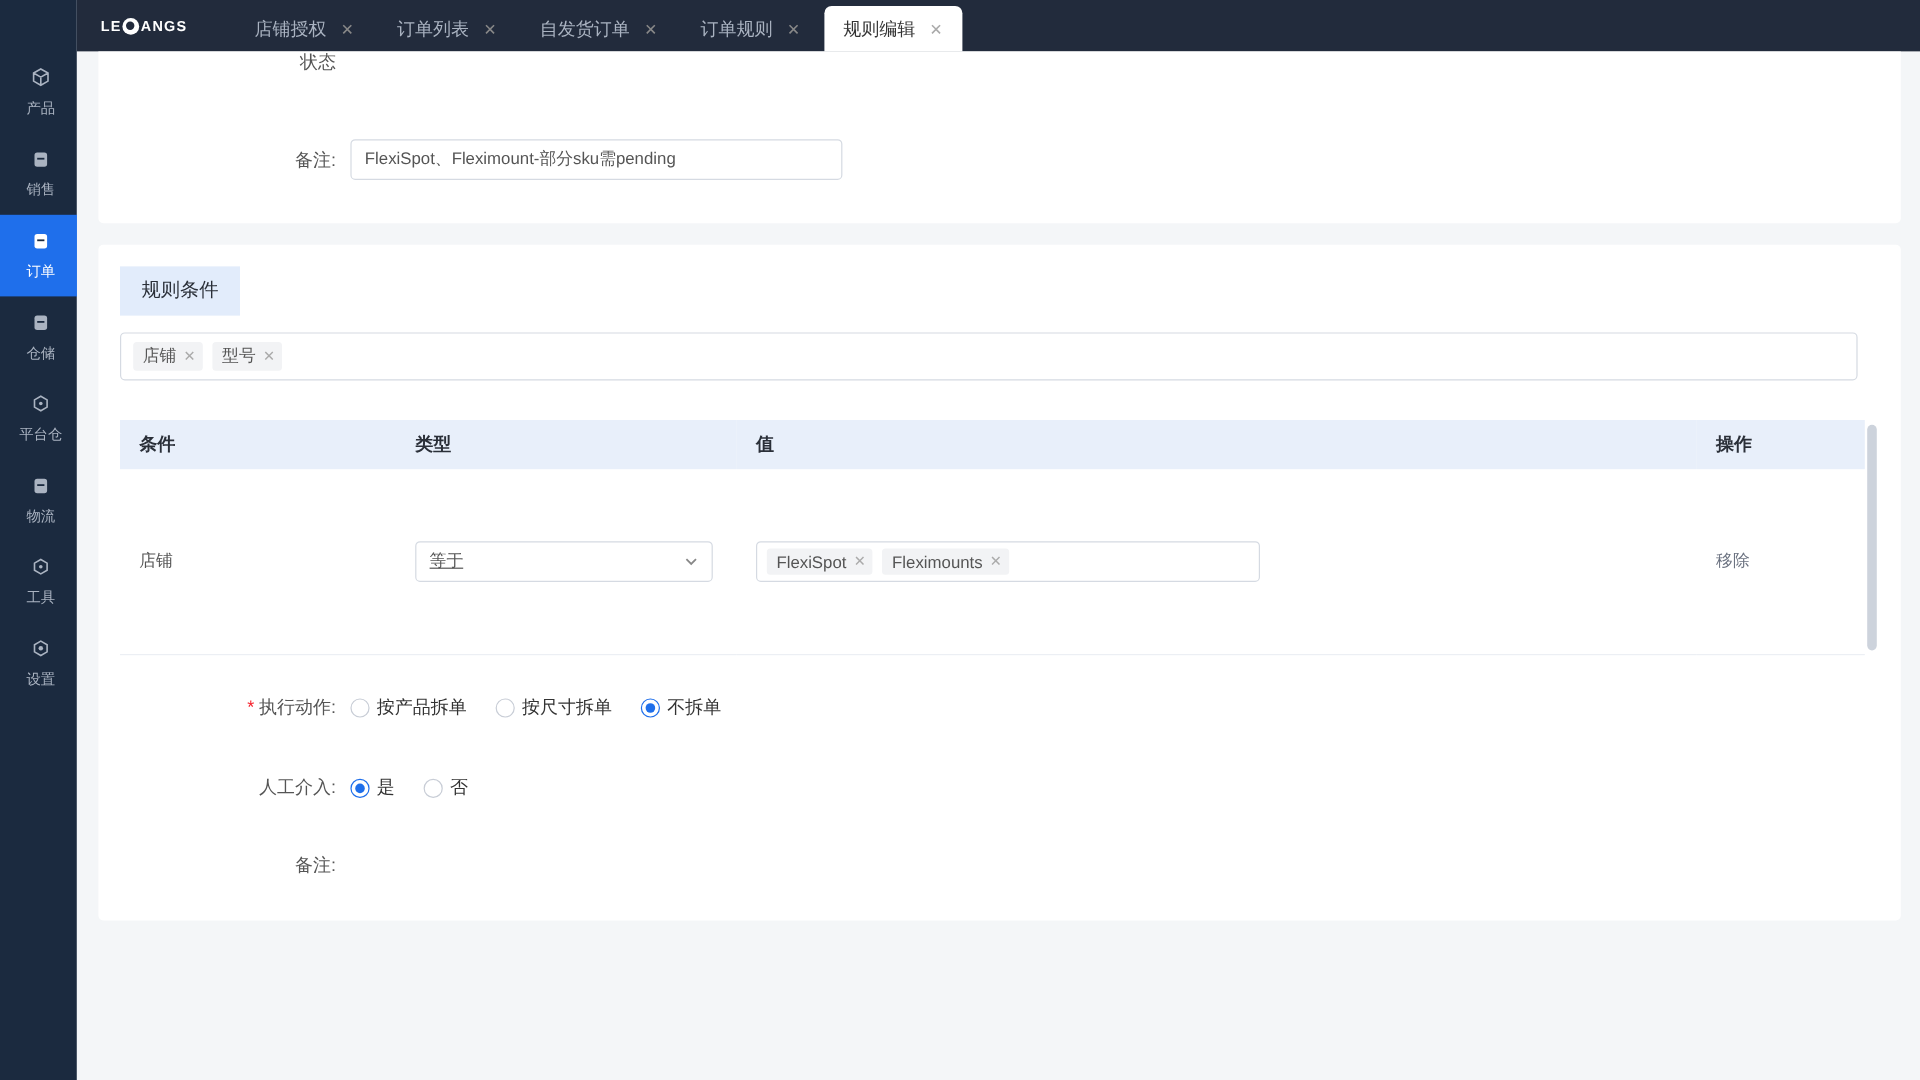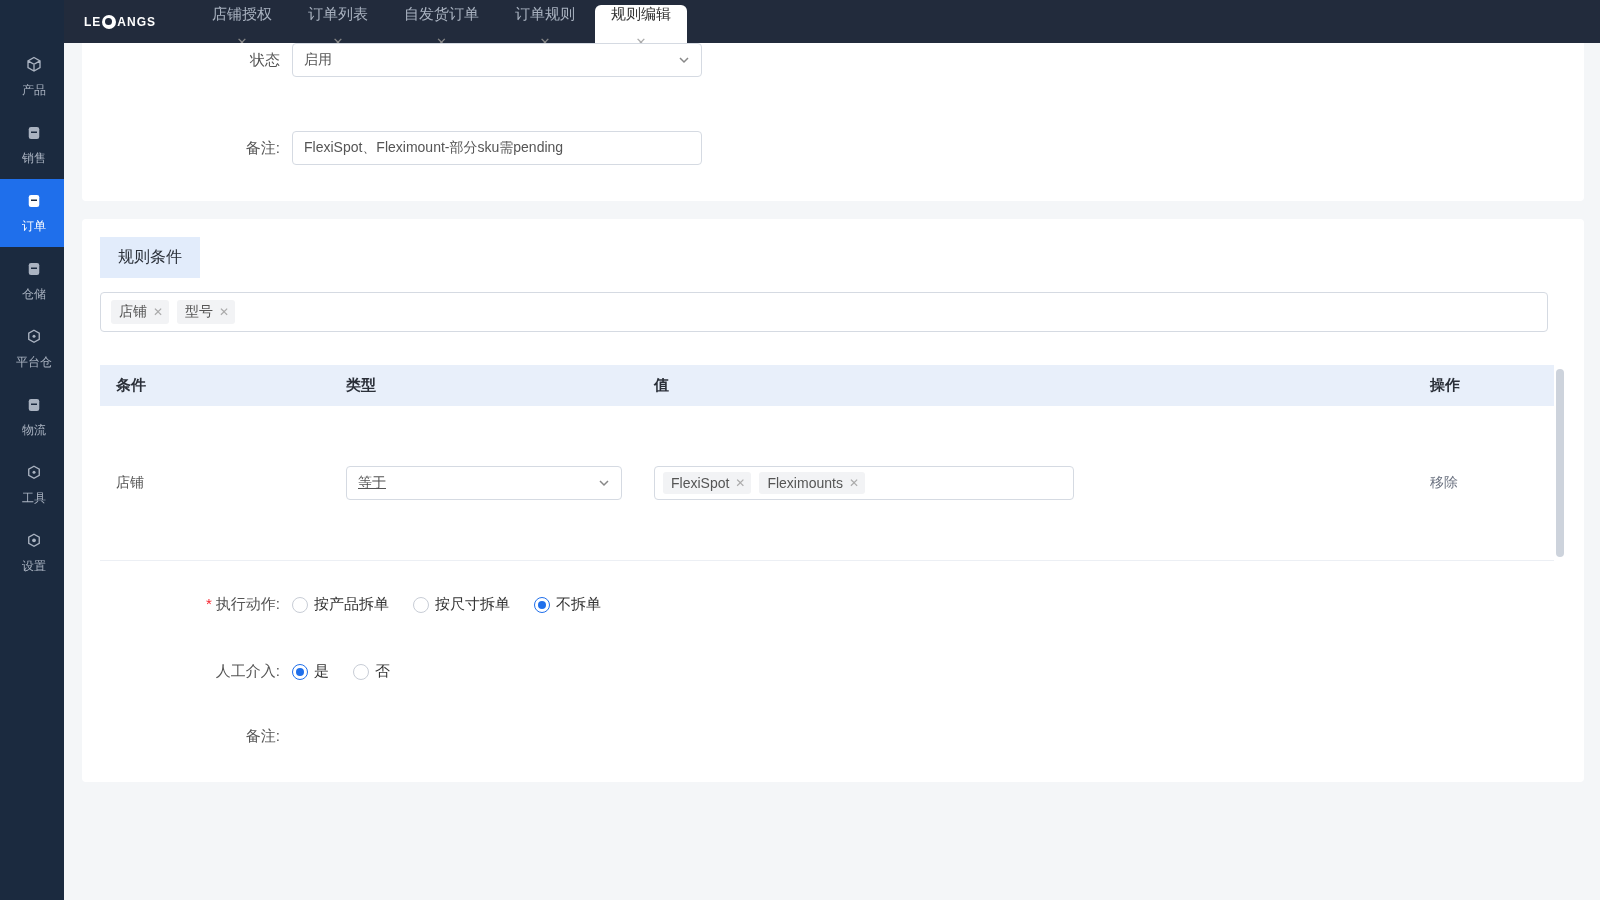--- a/index.html
+++ b/index.html
@@ -79,21 +79,20 @@
     .tab {
       height: 38px;
       padding: 0 16px;
       display: flex;
       align-items: center;
       gap: 12px;
       color: #aab3c1;
       cursor: pointer;
       border-radius: 6px 6px 0 0;
       font-size: 15px;
-      flex-direction: column;
     }
     .tab.active { background: #fff; color: #333; }
     .tab-close {
       font-size: 13px;
       color: #888;
       cursor: pointer;
       line-height: 1;
     }
     .tab.active .tab-close { color: #aaa; }
     
@@ -216,21 +215,21 @@
     .cond-table thead th:nth-child(1) { width: 230px; }
     .cond-table thead th:nth-child(2) { width: 284px; }
     .cond-table thead th:nth-child(4) { width: 140px; }
     .cond-table tbody td {
       padding: 60px 16px;
       vertical-align: middle;
       color: #555;
       border-bottom: 1px solid #eceff4;
     }
     .cond-select {
-      width: 276px;
+      width: 248px;
       height: 34px;
       border: 1px solid #d5dae2;
       border-radius: 4px;
       padding: 0 11px;
       display: flex;
       align-items: center;
       justify-content: space-between;
       cursor: pointer;
       background: #fff;
       text-decoration: underline;
@@ -389,28 +388,20 @@
             <span class="tab-close">✕</span>
           </div>
         </div>
     </div>
 
     <div class="content">
 
       <div class="panel" style="padding-top:0; margin-top:-8px;">
         <div class="form-row">
           <div class="form-label">状态</div>
-          <div class="input-wrap">
-            <div class="select-input">
-              <span>启用</span>
-              <svg class="chevron-down" viewBox="0 0 12 12">
-                  <polyline points="2,4 6,8 10,4"></polyline>
-                </svg>
-            </div>
-          </div>
         </div>
         <div style="height:38px"></div>
         <div class="form-row">
           <div class="form-label">备注:</div>
           <div class="input-wrap">
             <input class="text-input" value="FlexiSpot、Fleximount-部分sku需pending" style="">
           </div>
         </div>
       </div>
 

